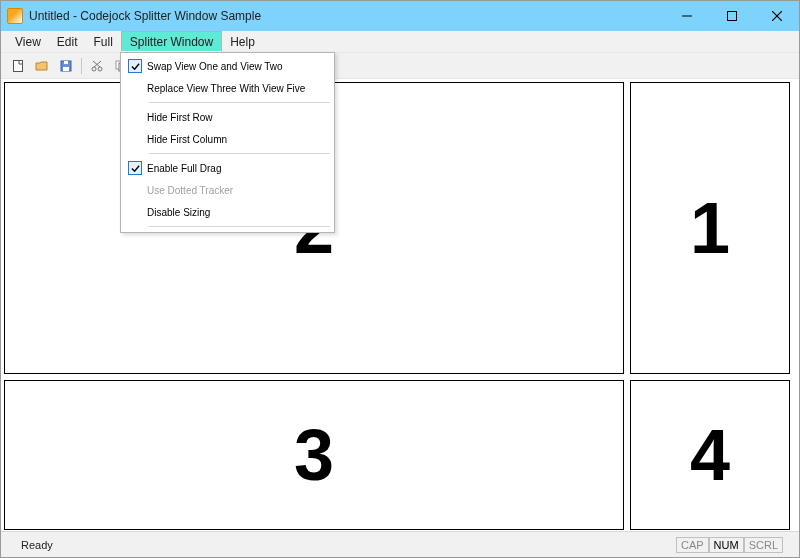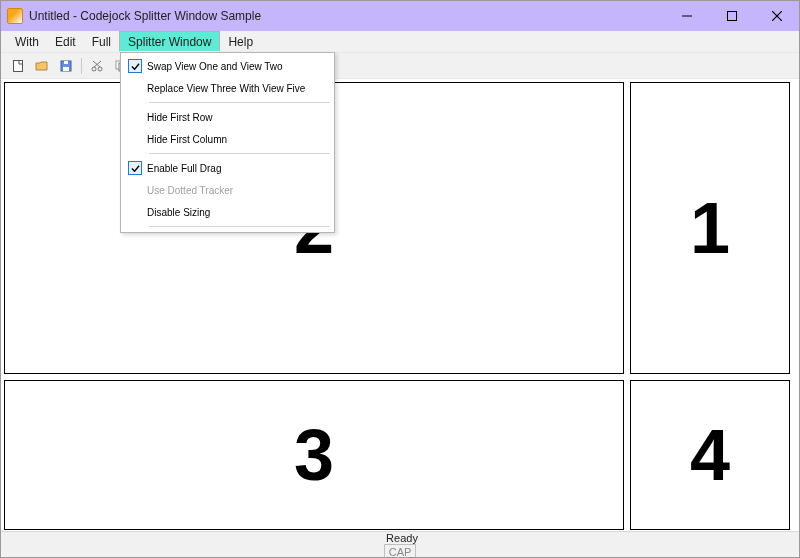--- a/index.html
+++ b/index.html
@@ -11,21 +11,21 @@
       height: 558px;
       overflow: hidden;
       border: 1px solid #999;
       display: flex;
       flex-direction: column;
     }
     .titlebar {
       height: 30px;
       display: flex;
       align-items: center;
-      background: #c4b5fd;
+      background: #7dd3fc;
       padding-left: 6px;
     }
     .titlebar .app-icon {
       width: 16px;
       height: 16px;
       background: linear-gradient(135deg, #f7a71b 40%, #fff 100%);
       border: 1px solid #d38a0a;
       border-radius: 2px;
       margin-right: 6px;
     }
@@ -102,24 +102,23 @@
       font-size: 72px;
       font-weight: 900;
       color: #000;
     }
     .statusbar {
       height: 26px;
       background: #f1f1f1;
       border-top: 1px solid #d9d9d9;
       display: flex;
       align-items: center;
-      padding: 0 2px;
+      padding: 0 16px;
       font-size: 11px;
       color: #222;
-      flex-direction: column;
     }
     .statusbar .status-left { flex: 1; padding-left: 4px; }
     .status-ind {
       border: 1px solid #c0c0c0;
       padding: 1px 4px;
       margin-left: 0;
       color: #888;
     }
     .status-ind.active { color: #000; }
     .dropdown {
@@ -183,21 +182,21 @@
   </div>
   <div class="win-btn">
     <svg viewBox="0 0 10 10">
         <line x1="0" y1="0" x2="10" y2="10" stroke="#000" stroke-width="1.2"></line>
         <line x1="10" y1="0" x2="0" y2="10" stroke="#000" stroke-width="1.2"></line>
       </svg>
   </div>
 </div>
 
 <div class="menubar">
-  <div class="menu-item">With</div>
+  <div class="menu-item">View</div>
   <div class="menu-item">Edit</div>
   <div class="menu-item">Full</div>
   <div class="menu-item open" id="splitter-menu-btn">Splitter Window</div>
   <div class="menu-item">Help</div>
 
   <div class="dropdown" id="splitter-dropdown" style="left: 119px;">
     <div class="dd-item">
       <div class="dd-check">
           <div class="chk">
             <svg viewBox="0 0 10 10">

